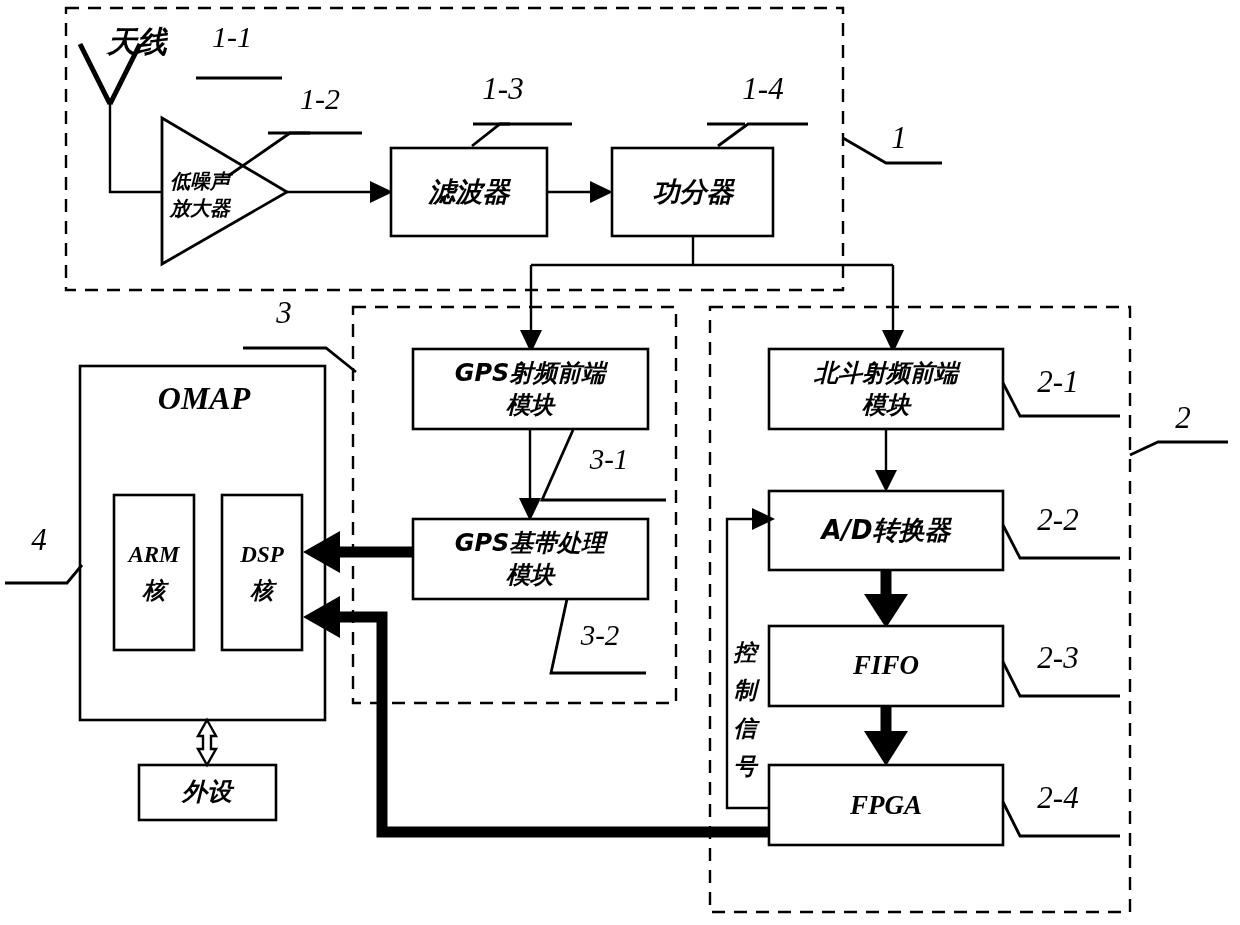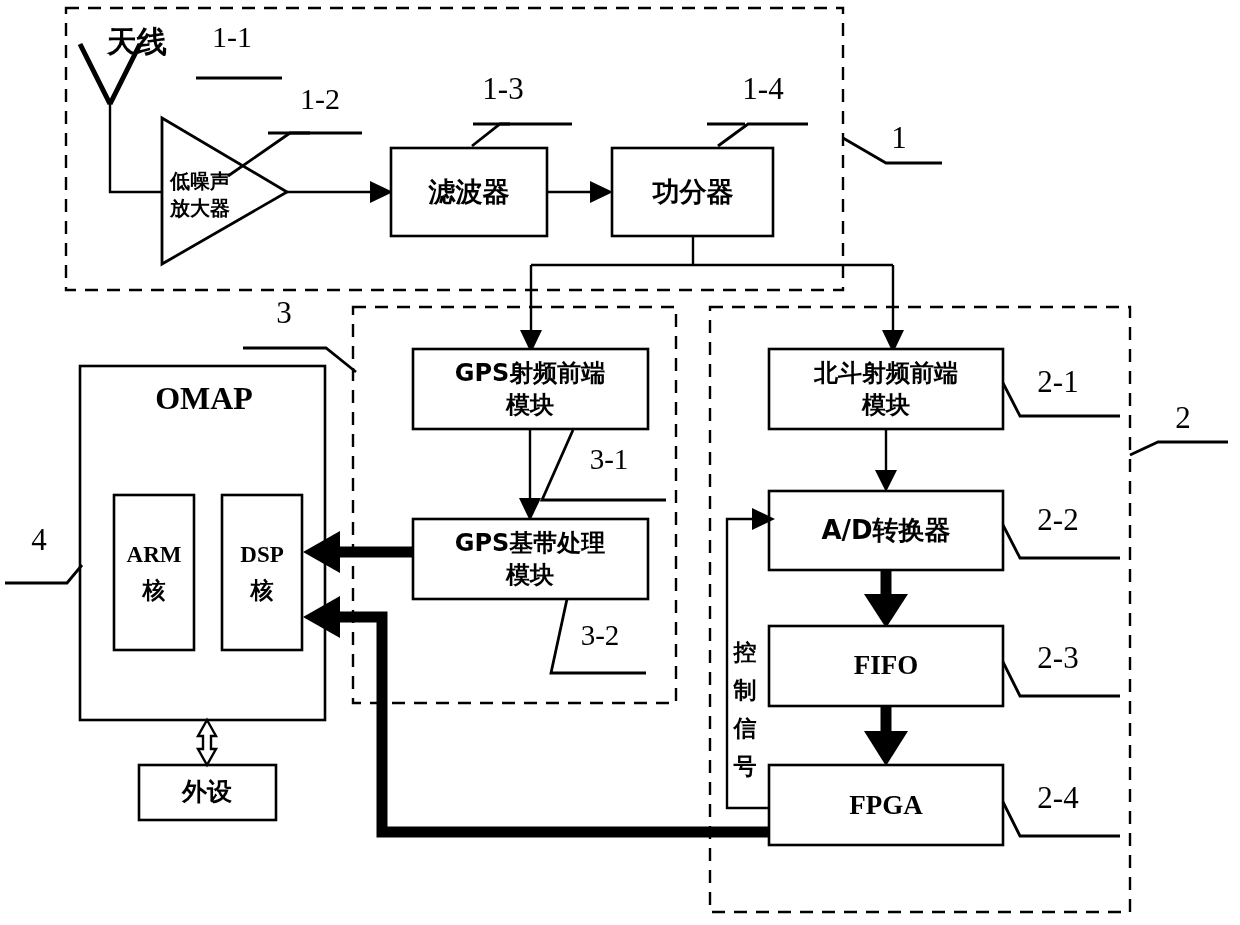--- a/index.html
+++ b/index.html
@@ -7,20 +7,21 @@
     padding: 0;
     background: #ffffff;
   }
   #root {
     position: relative;
     width: 1240px;
     height: 925px;
     background: #ffffff;
     font-family: "Liberation Sans", sans-serif;
     overflow: hidden;
+    font-style: italic;
   }
   svg#diagram {
     position: absolute;
     left: 0;
     top: 0;
     width: 1240px;
     height: 925px;
   }
   .blk {
     fill: #ffffff;

